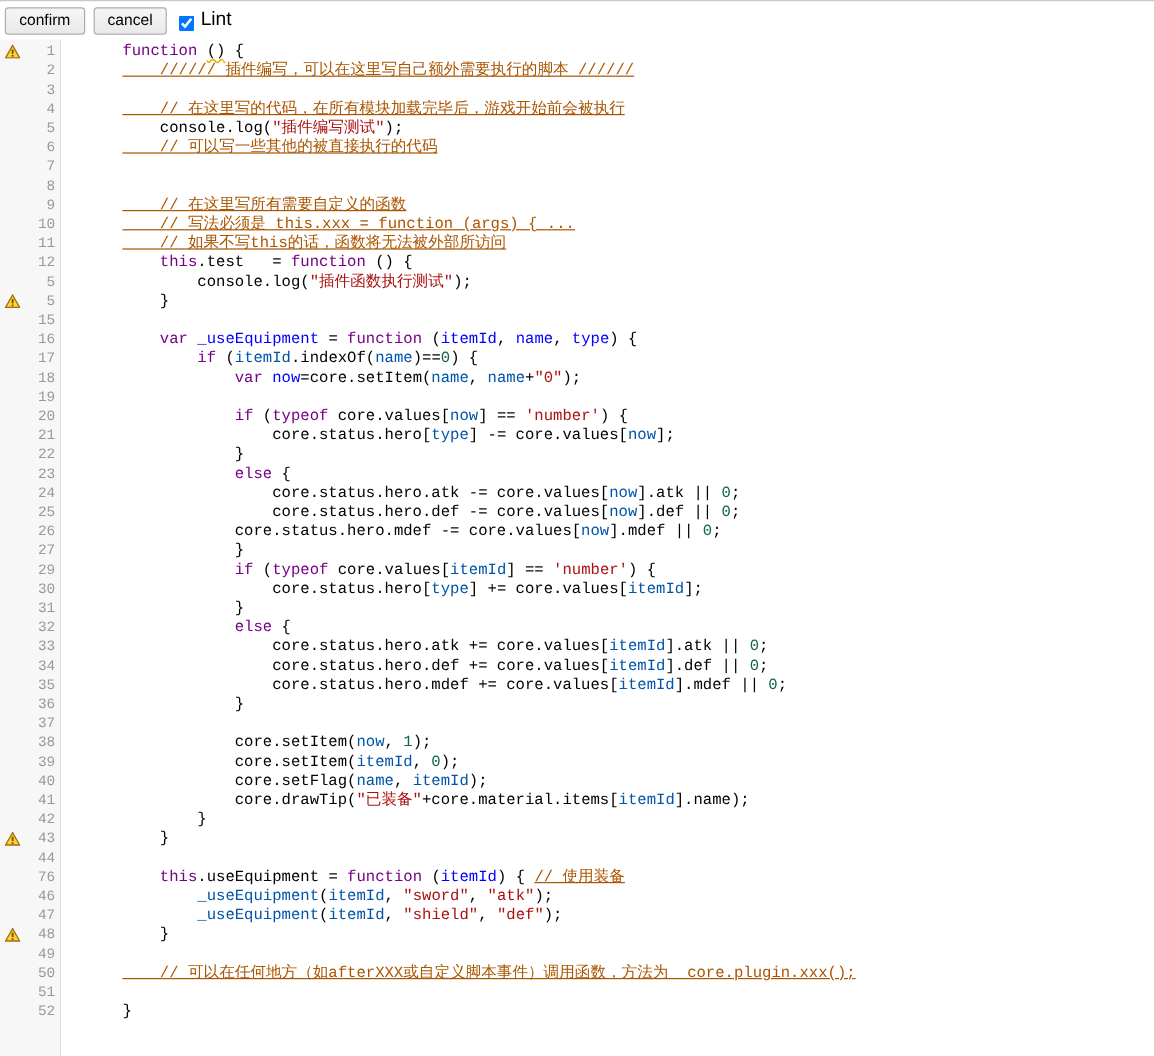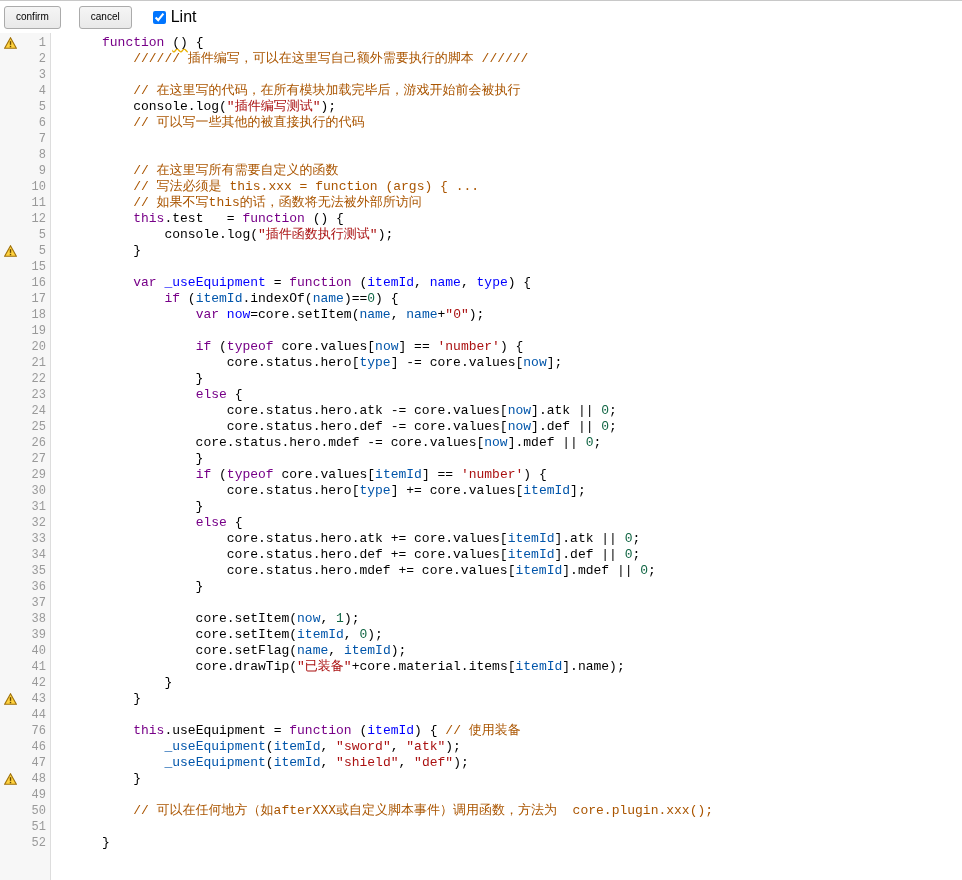--- a/index.html
+++ b/index.html
@@ -14,30 +14,30 @@
   .toolbar {
     height: 33px;
     border-top: 1px solid #c8c8c8;
     display: flex;
     align-items: center;
     padding-left: 4px;
     background: #fff;
   }
   .btn {
     font-family: "Liberation Sans", sans-serif;
-    font-size: 10px;
+    font-size: 13px;
     color: #000;
     background: linear-gradient(#f5f5f5, #e9e9e9);
     border: 1px solid #ababab;
     border-radius: 3px;
     padding: 3px 11px 4px 11px;
-    margin-right: 18px;
+    margin-right: 7px;
     line-height: 14px;
   }
-  .lint-wrap { display: flex; align-items: center; margin-left: 3px; }
+  .lint-wrap { display: flex; align-items: flex-end; margin-left: 3px; }
   .lint-wrap input { width: 13px; height: 13px; margin: 0 5px 0 0; }
   .lint-wrap span { font-size: 16px; color: #000; }
   
   .editor {
     position: relative;
     height: 847px;
     overflow: hidden;
     font-family: "Liberation Mono", "DejaVu Sans Mono", monospace;
     font-size: 13px;
     line-height: 16px;
@@ -74,21 +74,21 @@
     white-space: pre;
     padding-left: 4px;
     color: var(--text);
     margin-left: 48px;
   }
   .tk-kw  { color: var(--keyword); }
   .tk-def { color: var(--definition); }
   .tk-v2  { color: var(--local); }
   .tk-str { color: var(--string); }
   .tk-num { color: var(--number); }
-  .tk-cmt { color: var(--comment); }
+  .tk-cmt { color: var(--comment); text-decoration: underline; }
   .tk-pl  { color: var(--text); }
   .tk-lint {
     color: var(--text);
     text-decoration: underline wavy var(--warning_underline);
     text-decoration-skip-ink: none;
     text-underline-offset: 2px;
   }
 </style>
 </head>
 <body>

